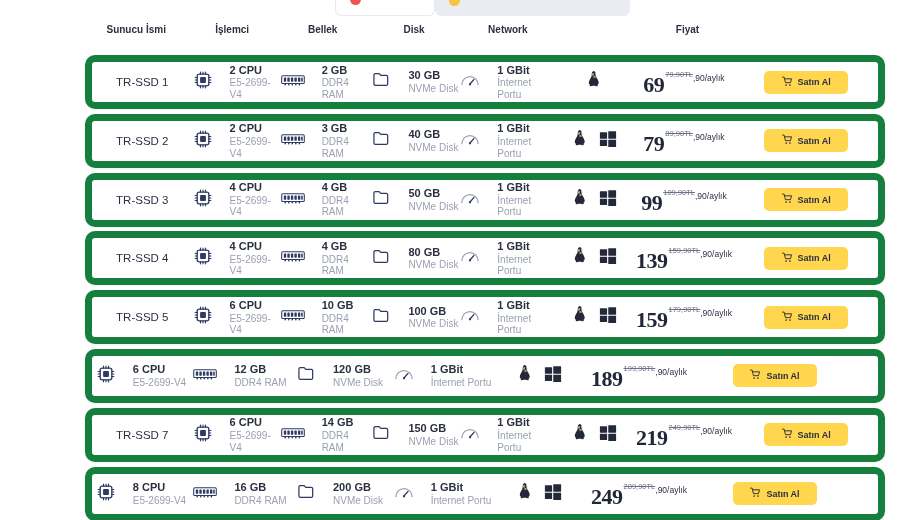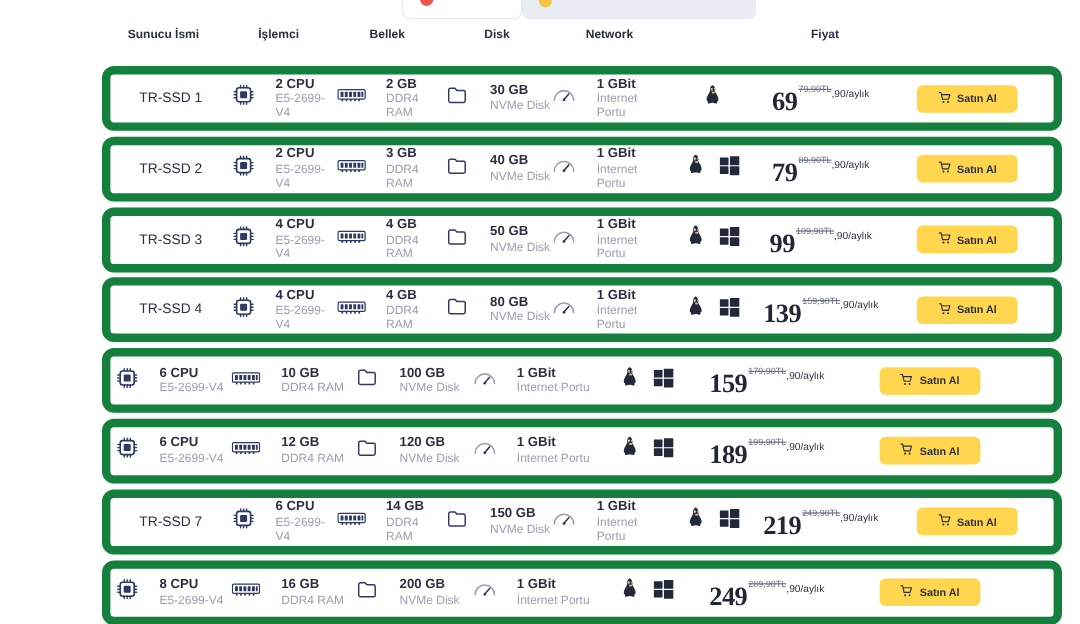--- a/index.html
+++ b/index.html
@@ -666,20 +666,21 @@
   <svg width="11" height="11" viewBox="0 0 16 16">
     <path d="M1 1.6h2.1l1.9 8.1h7.3l1.6-5.6H4.3" fill="none" stroke="#2b3040" stroke-width="1.4" stroke-linecap="round" stroke-linejoin="round"></path>
     <circle cx="6.1" cy="13.1" r="1.25" fill="#2b3040"></circle>
     <circle cx="11.6" cy="13.1" r="1.25" fill="#2b3040"></circle>
   </svg></span>
         <span>Satın Al</span>
       </button>
     </div>
   </div>
       <div class="row">
+    <div class="cell c-name srv-name">TR-SSD 5</div>
 
     <div class="cell c-cpu">
       <div class="spec">
         <span class="ic">
   <svg width="20" height="20" viewBox="0 0 24 24">
     <rect x="5" y="5" width="14" height="14" rx="2.5" fill="none" stroke="#2f3a63" stroke-width="1.6"></rect>
     <rect x="8.5" y="8.5" width="7" height="7" rx="1.2" fill="#2f3a63"></rect>
     <g stroke="#2f3a63" stroke-width="1.4" stroke-linecap="round">
       <path d="M9 5V2.6M12 5V2.6M15 5V2.6M9 21.4V19M12 21.4V19M15 21.4V19"></path>
       <path d="M5 9H2.6M5 12H2.6M5 15H2.6M21.4 9H19M21.4 12H19M21.4 15H19"></path>

